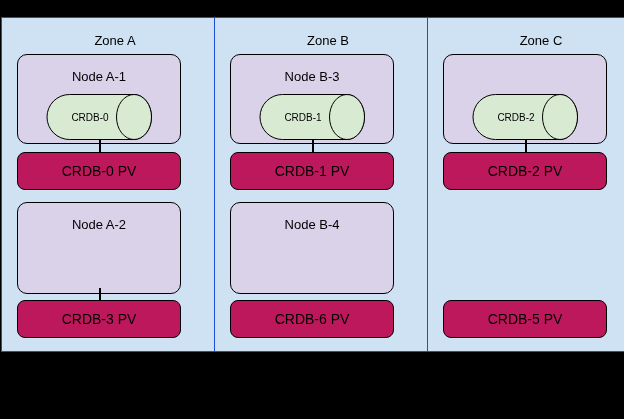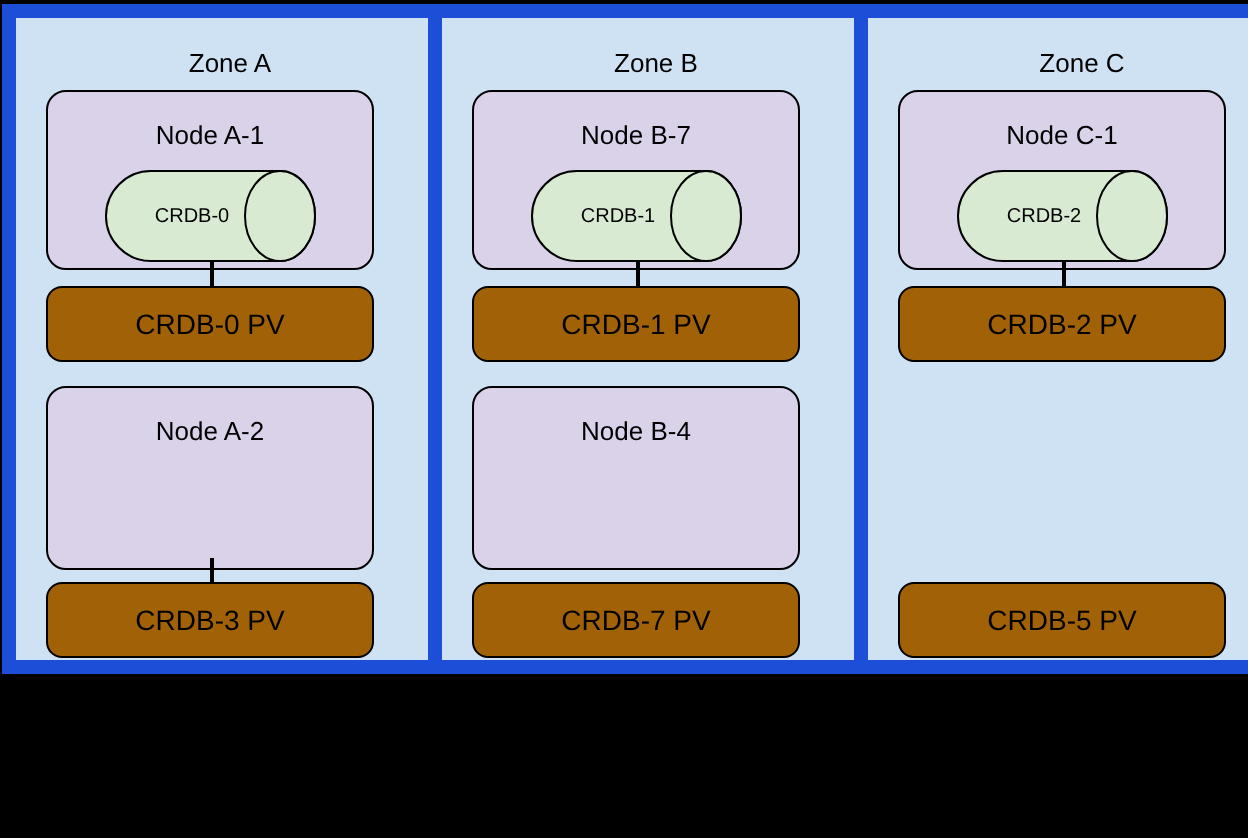--- a/index.html
+++ b/index.html
@@ -6,25 +6,25 @@
   body {
     width: 624px; height: 419px;
     background: #000000;
     position: relative;
     overflow: hidden;
     font-family: "Liberation Sans", sans-serif;
     color: #000000;
   }
   .zone {
     position: absolute;
-    top: 2px;
+    top: 17px;
     width: 228px;
     height: 335px;
     background: #cfe2f3;
-    border: 7px solid #1d4ed8;
+    border: 1px solid #1d4ed8;
     box-sizing: border-box;
   }
   .zone-a { left: 1px; }
   .zone-b { left: 214px; }
   .zone-c { left: 427px; }
   .zone-title {
     position: absolute;
     top: 15px; left: 0; right: 0;
     text-align: center;
     font-size: 13px;
@@ -67,21 +67,21 @@
     left: 97px;
     width: 2px; height: 12px;
     background: #000000;
   }
   .connector.row1 { top: 122px; }
   .connector.row2 { top: 270px; }
   .pv {
     position: absolute;
     left: 15px;
     width: 164px; height: 38px;
-    background: #a16207;
+    background: #be185d;
     border: 1px solid #000000;
     border-radius: 8px;
     box-sizing: border-box;
     display: flex; align-items: center; justify-content: center;
     font-size: 14px;
   }
   .pv.row1 { top: 134px; }
   .pv.row2 { top: 282px; }
 </style>
 </head>
@@ -111,47 +111,46 @@
   <div class="connector row2"></div>
   <div class="pv row2">
     <span>CRDB-3 PV</span>
   </div>
 </div>
 
 <div class="zone zone-b">
   <div class="zone-title">Zone B</div>
 
   <div class="node row1">
-    <div class="node-title">Node B-7</div>
+    <div class="node-title">Node B-3</div>
     <div class="cyl">
       <svg width="106" height="46" viewBox="0 0 106 46">
         <path d="M 88 0.5 L 23.5 0.5 A 22.5 22.5 0 0 0 23.5 45.5 L 88 45.5 A 17.5 22.5 0 0 0 88 0.5 Z" fill="#d9ead3" stroke="#000000" stroke-width="1"></path>
         <ellipse cx="88" cy="23" rx="17.5" ry="22.5" fill="#d9ead3" stroke="#000000" stroke-width="1"></ellipse>
       </svg>
       <div class="cyl-label">CRDB-1</div>
     </div>
   </div>
   <div class="connector row1"></div>
   <div class="pv row1">
     <span>CRDB-1 PV</span>
   </div>
 
   <div class="node row2">
     <div class="node-title">Node B-4</div>
   </div>
   <div class="pv row2">
-    <span>CRDB-7 PV</span>
+    <span>CRDB-6 PV</span>
   </div>
 </div>
 
 <div class="zone zone-c">
   <div class="zone-title">Zone C</div>
 
   <div class="node row1">
-    <div class="node-title">Node C-1</div>
     <div class="cyl">
       <svg width="106" height="46" viewBox="0 0 106 46">
         <path d="M 88 0.5 L 23.5 0.5 A 22.5 22.5 0 0 0 23.5 45.5 L 88 45.5 A 17.5 22.5 0 0 0 88 0.5 Z" fill="#d9ead3" stroke="#000000" stroke-width="1"></path>
         <ellipse cx="88" cy="23" rx="17.5" ry="22.5" fill="#d9ead3" stroke="#000000" stroke-width="1"></ellipse>
       </svg>
       <div class="cyl-label">CRDB-2</div>
     </div>
   </div>
   <div class="connector row1"></div>
   <div class="pv row1">

